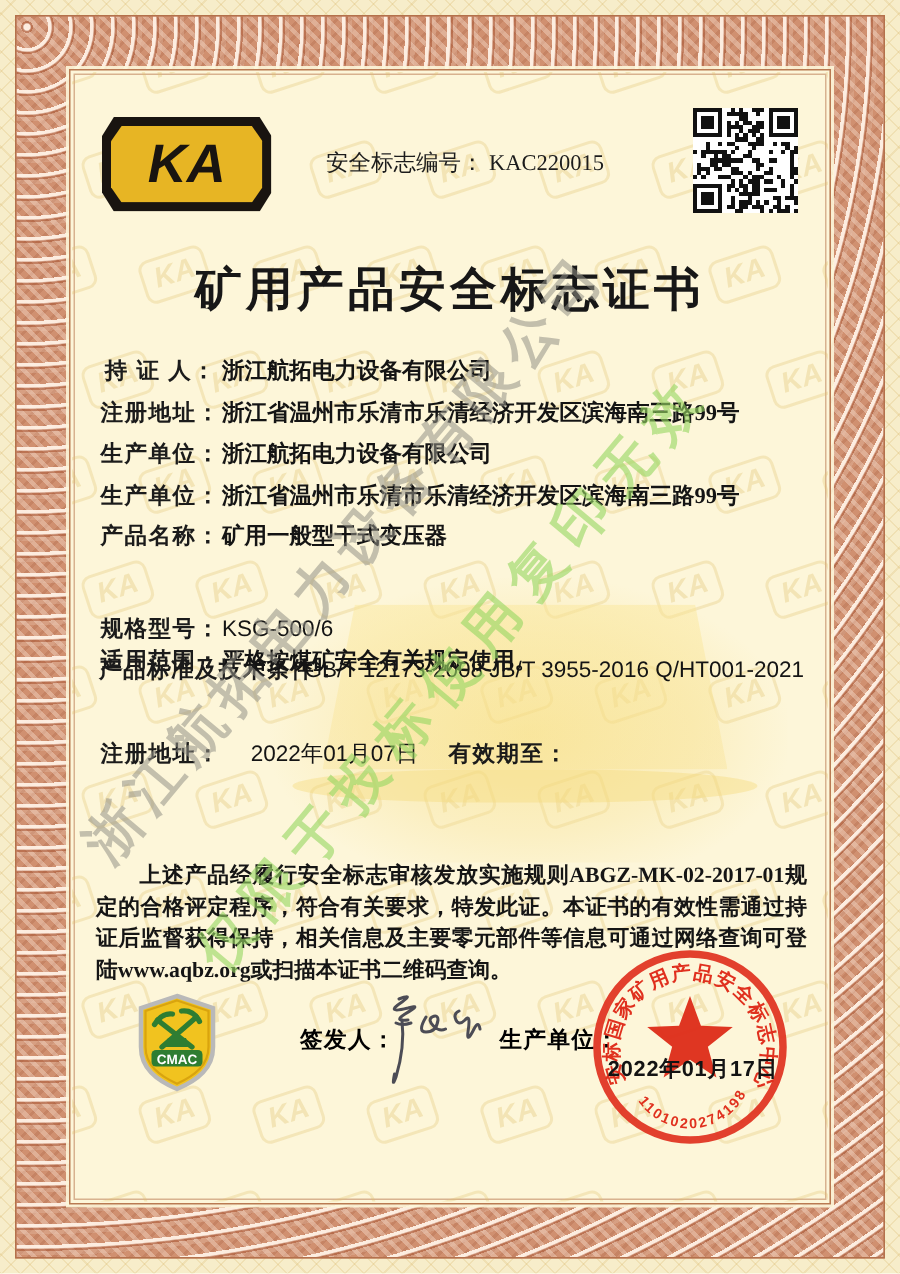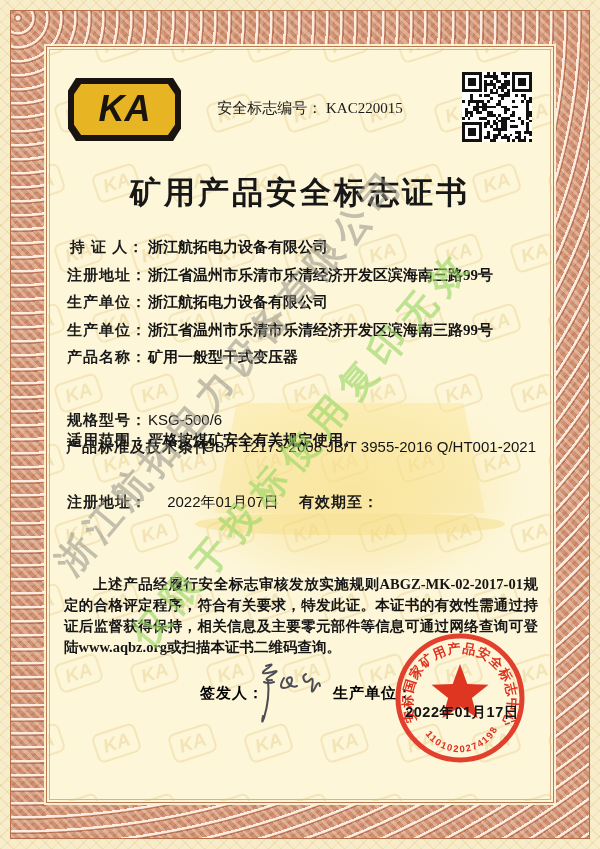--- a/index.html
+++ b/index.html
@@ -441,20 +441,35 @@
       <span class="fvalue latin">2022年01月07日</span>
       <span class="flabel">有效期至：</span>
     </div>
   </div>
 
   <div class="para">上述产品经履行安全标志审核发放实施规则ABGZ-MK-02-2017-01规定的合格评定程序，符合有关要求，特发此证。本证书的有效性需通过持证后监督获得保持，相关信息及主要零元部件等信息可通过网络查询可登陆www.aqbz.org或扫描本证书二维码查询。</div>
 
   <div class="wm wm-gray">浙江航拓电力设备有限公司</div>
   <div class="wm wm-green">仅限于投标使用复印无效</div>
 
+  <div class="cmac">
+    <svg width="56" height="66" viewBox="0 0 56 66">
+      <path d="M28 2 L52 10 V36 C52 50 42 58 28 64 C14 58 4 50 4 36 V10 Z" fill="#f1c31f" stroke="#b9b9b9" stroke-width="3"></path>
+      <path d="M28 5 L49 12 V36 C49 48 40 55 28 60.5 C16 55 7 48 7 36 V12 Z" fill="none" stroke="#d9a40e" stroke-width="1.5"></path>
+      <g stroke="#2e7d32" stroke-width="3.5" stroke-linecap="round">
+        <line x1="15" y1="18" x2="38" y2="36"></line>
+        <line x1="41" y1="16" x2="18" y2="36"></line>
+      </g>
+      <path d="M13 21 q5 -8 12 -7" fill="none" stroke="#2e7d32" stroke-width="3.5" stroke-linecap="round"></path>
+      <path d="M43 19 q-4 -8 -12 -7" fill="none" stroke="#2e7d32" stroke-width="3.5" stroke-linecap="round"></path>
+      <path d="M22 30 h12 l2 6 h-16 z" fill="#2e7d32"></path>
+      <rect x="11" y="38" width="34" height="11" rx="3" fill="#2e7d32"></rect>
+      <text x="28" y="47" text-anchor="middle" font-family="Liberation Sans, sans-serif" font-size="9" font-weight="bold" fill="#ffffff">CMAC</text>
+    </svg>
+  </div>
 
   <div class="signer-label">签发人：</div>
   <div class="dept-label">生产单位：</div>
 
   <div class="signature">
     <svg width="86" height="70" viewBox="0 0 86 70">
       <g fill="none" stroke="#4c4c55" stroke-width="2" stroke-linecap="round">
         <path d="M16 10 q10 -4 2 2 q-12 8 4 4 q10 -3 -2 4 q-8 5 2 4"></path>
         <path d="M14 26 q4 2 10 0"></path>
         <path d="M18 24 q2 18 -4 38 q-3 8 -1 -2"></path>

